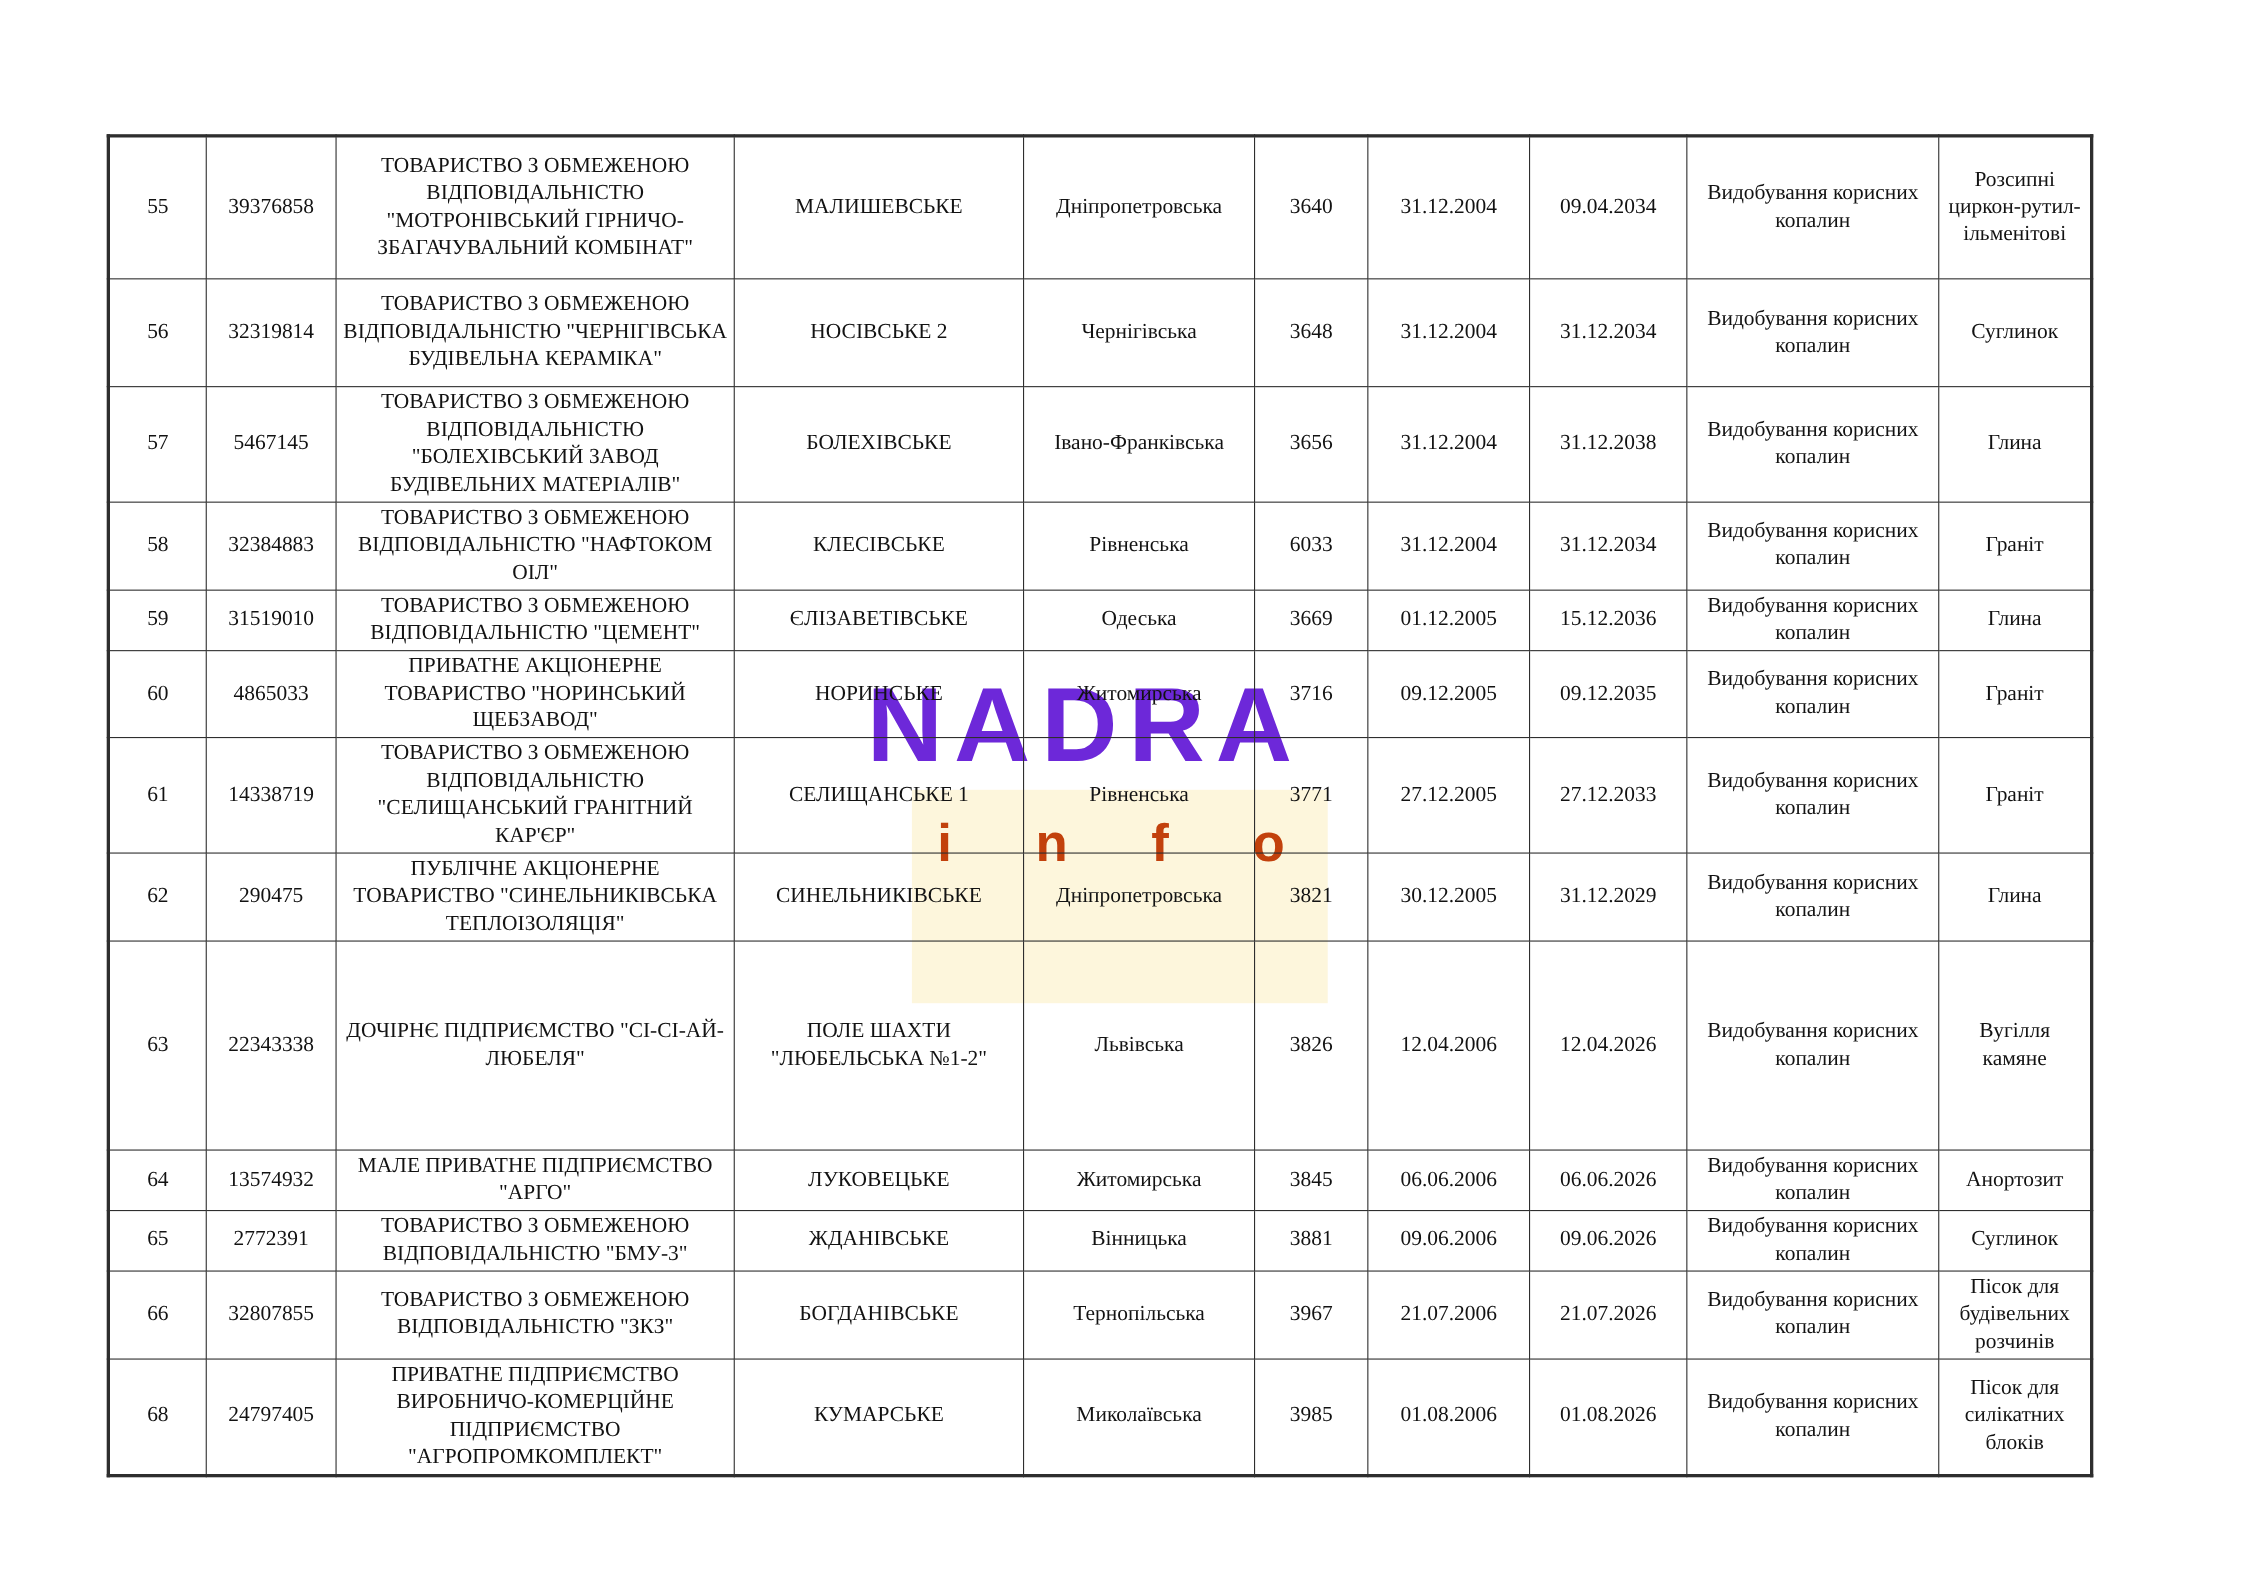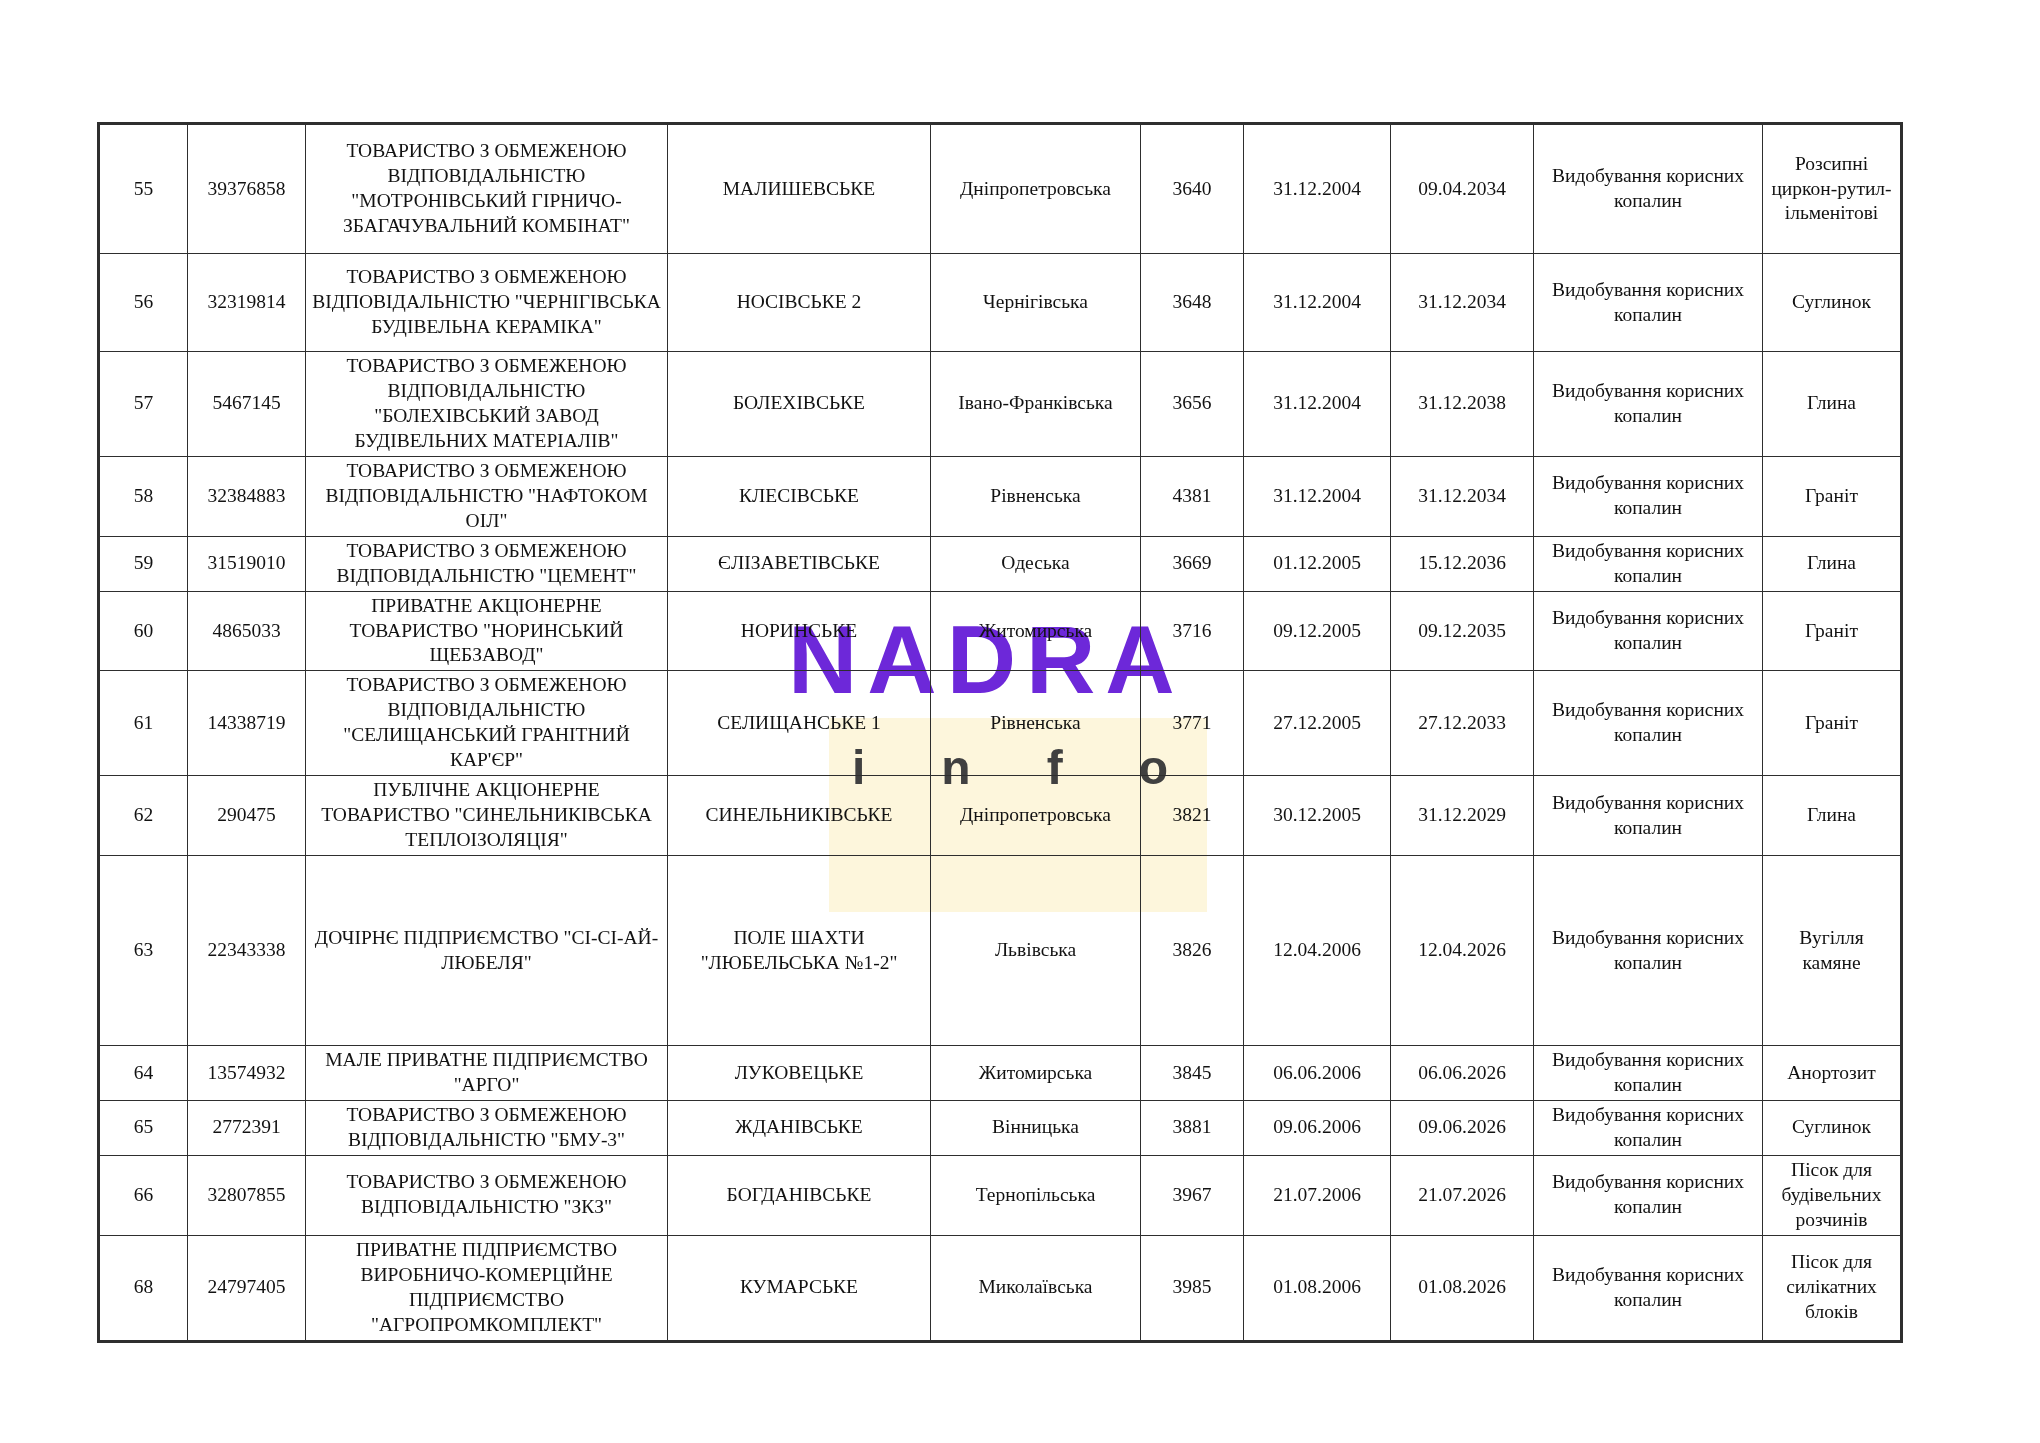--- a/index.html
+++ b/index.html
@@ -21,21 +21,21 @@
   }
   .wm-highlight{
     position:absolute;left:829px;top:718px;
     width:378px;height:194px;
     background:#fdf6dc;z-index:0;
   }
   .wm-info{
     position:absolute;left:852px;top:744px;
     font-family:"Liberation Sans", sans-serif;
     font-weight:bold;font-size:48px;line-height:1;
-    letter-spacing:76px;color:#404040;
+    letter-spacing:76px;color:#c2410c;
     user-select:none;white-space:nowrap;z-index:1;
   }
   
   table.reg{
     position:absolute;left:97px;top:122px;
     width:1803px;table-layout:fixed;
     border-collapse:collapse;
     border:3px solid #2e2e2e;
     z-index:2;
     font-size:19.5px;line-height:1.28;
@@ -109,21 +109,21 @@
       <td class="c-dateto">31.12.2038</td>
       <td class="c-activity">Видобування корисних копалин</td>
       <td class="c-mineral">Глина</td>
     </tr>
         <tr style="height: 58px;">
       <td class="c-num">58</td>
       <td class="c-edrpou">32384883</td>
       <td class="c-company">ТОВАРИСТВО З ОБМЕЖЕНОЮ ВІДПОВІДАЛЬНІСТЮ "НАФТОКОМ ОІЛ"</td>
       <td class="c-deposit">КЛЕСІВСЬКЕ</td>
       <td class="c-region">Рівненська</td>
-      <td class="c-license">4381</td>
+      <td class="c-license">6033</td>
       <td class="c-datefrom">31.12.2004</td>
       <td class="c-dateto">31.12.2034</td>
       <td class="c-activity">Видобування корисних копалин</td>
       <td class="c-mineral">Граніт</td>
     </tr>
         <tr style="height: 52px;">
       <td class="c-num">59</td>
       <td class="c-edrpou">31519010</td>
       <td class="c-company">ТОВАРИСТВО З ОБМЕЖЕНОЮ ВІДПОВІДАЛЬНІСТЮ "ЦЕМЕНТ"</td>
       <td class="c-deposit">ЄЛІЗАВЕТІВСЬКЕ</td>

